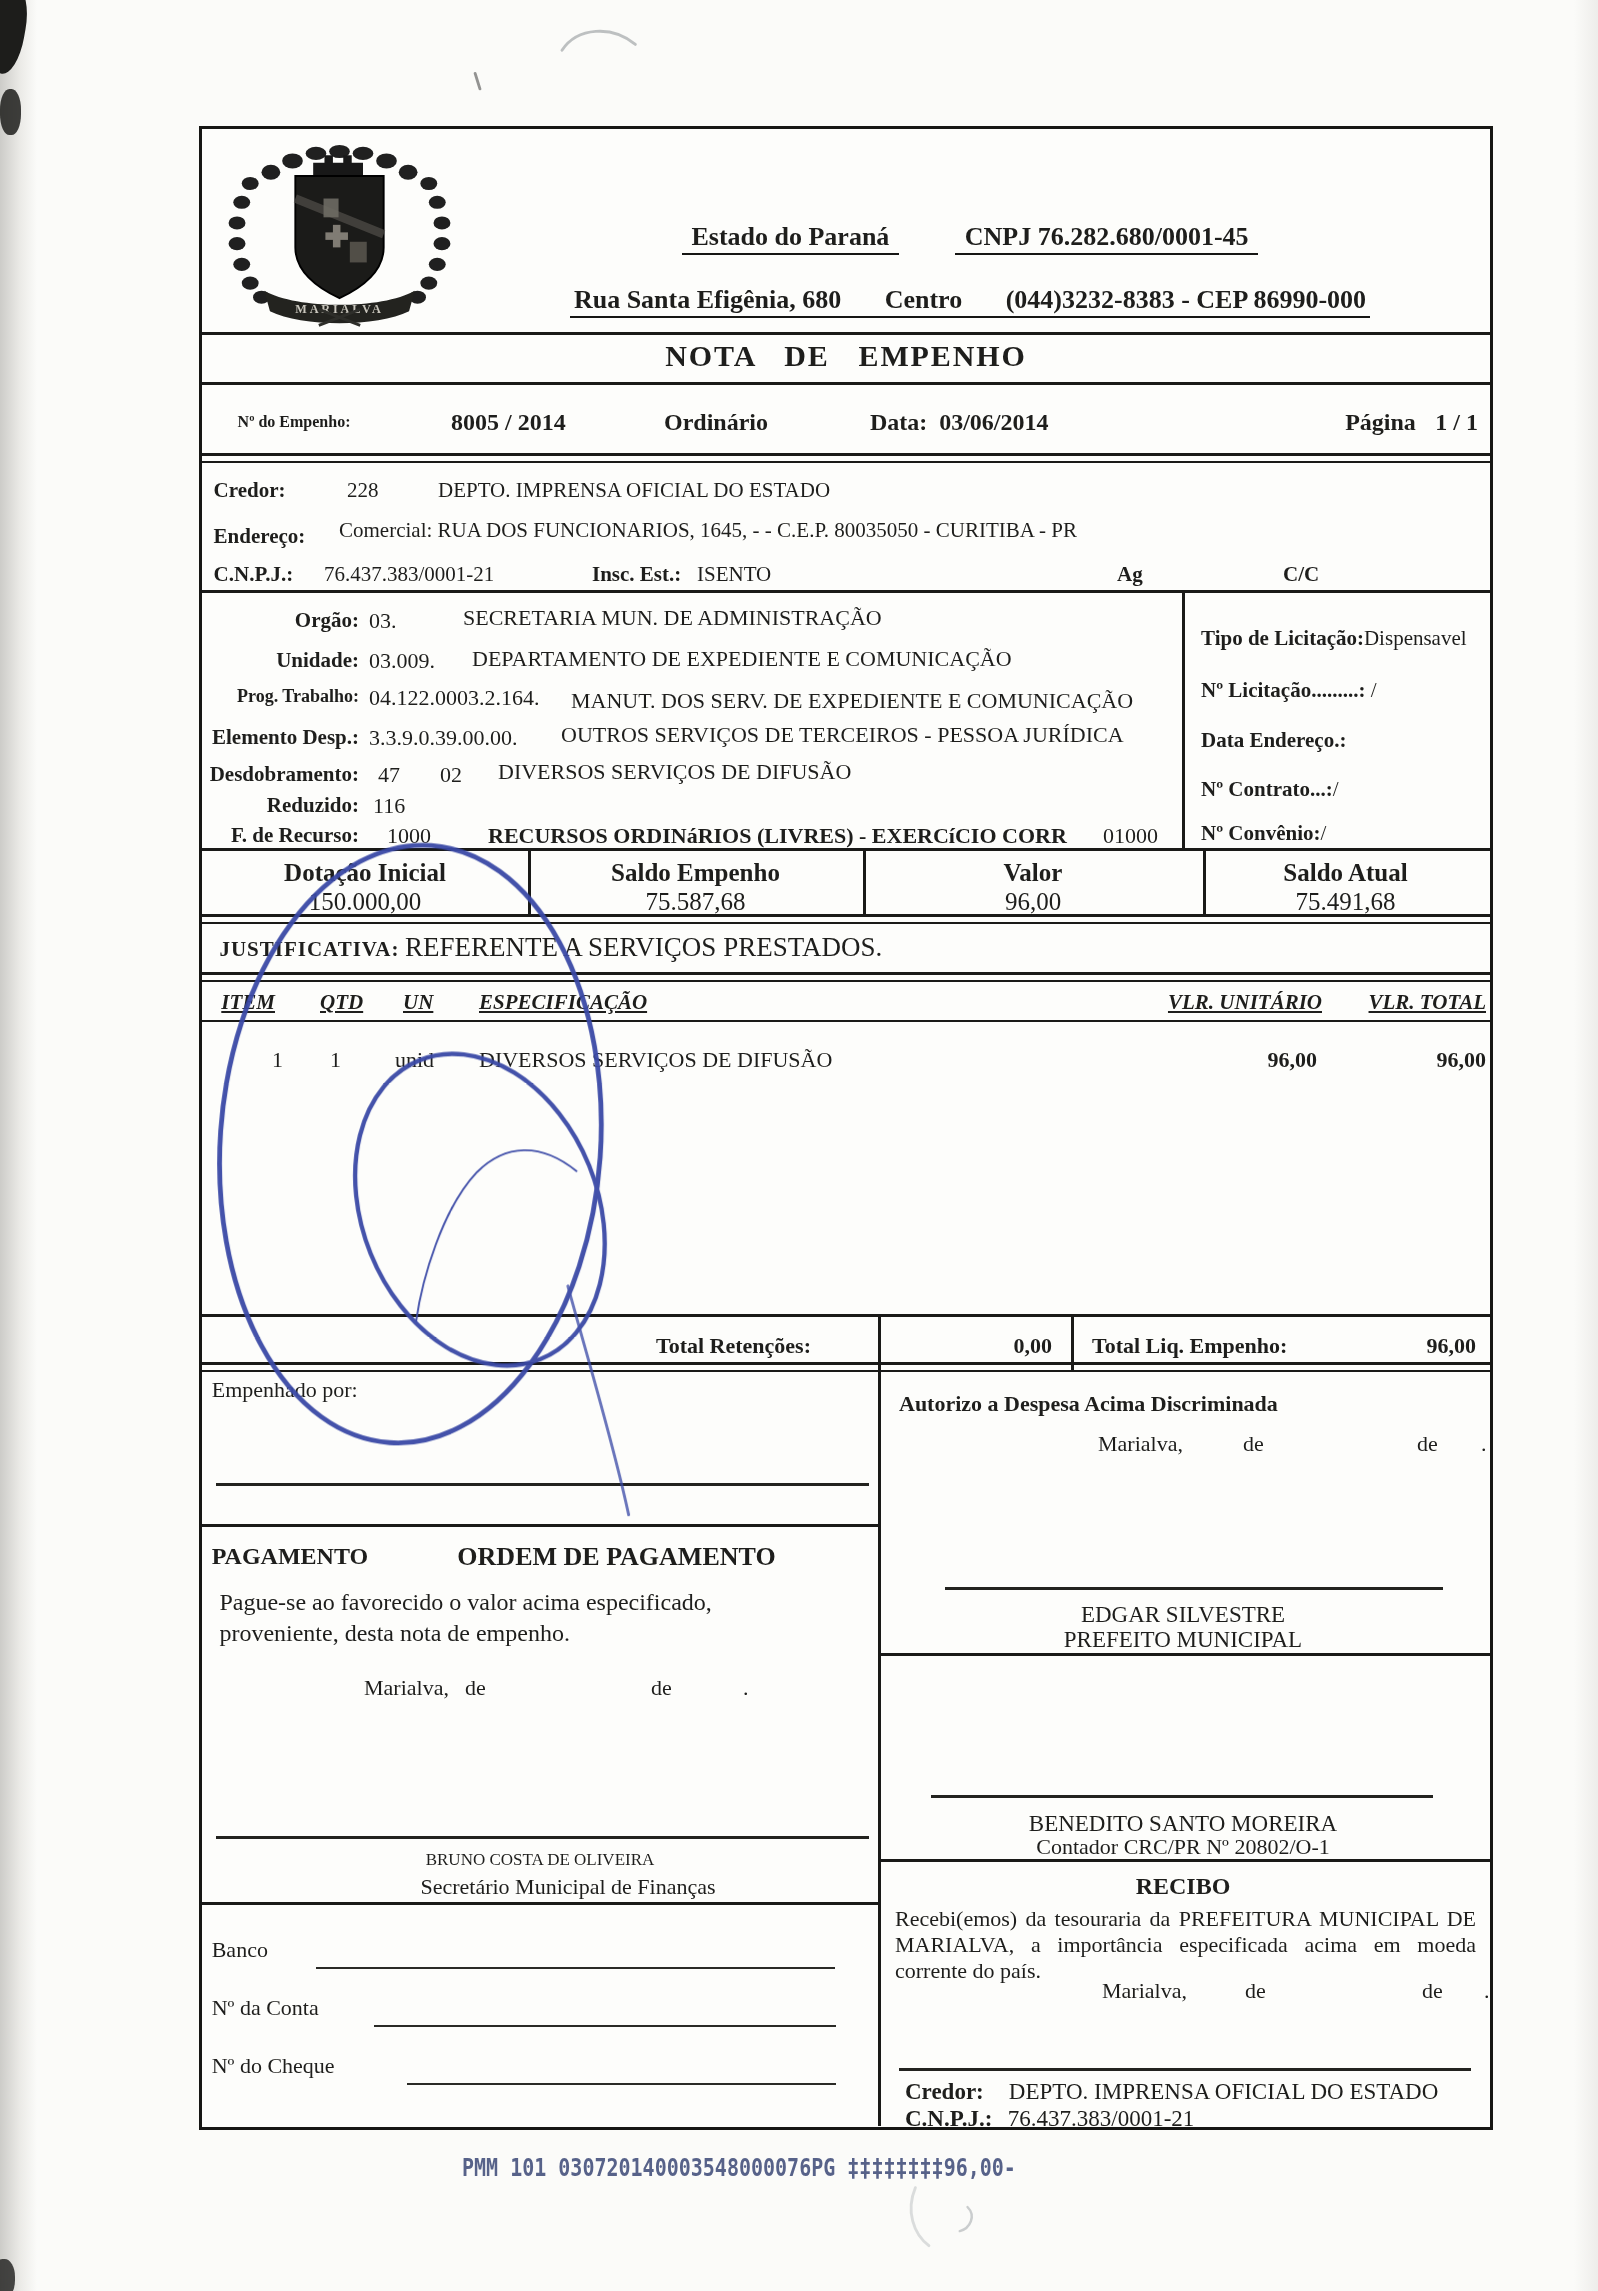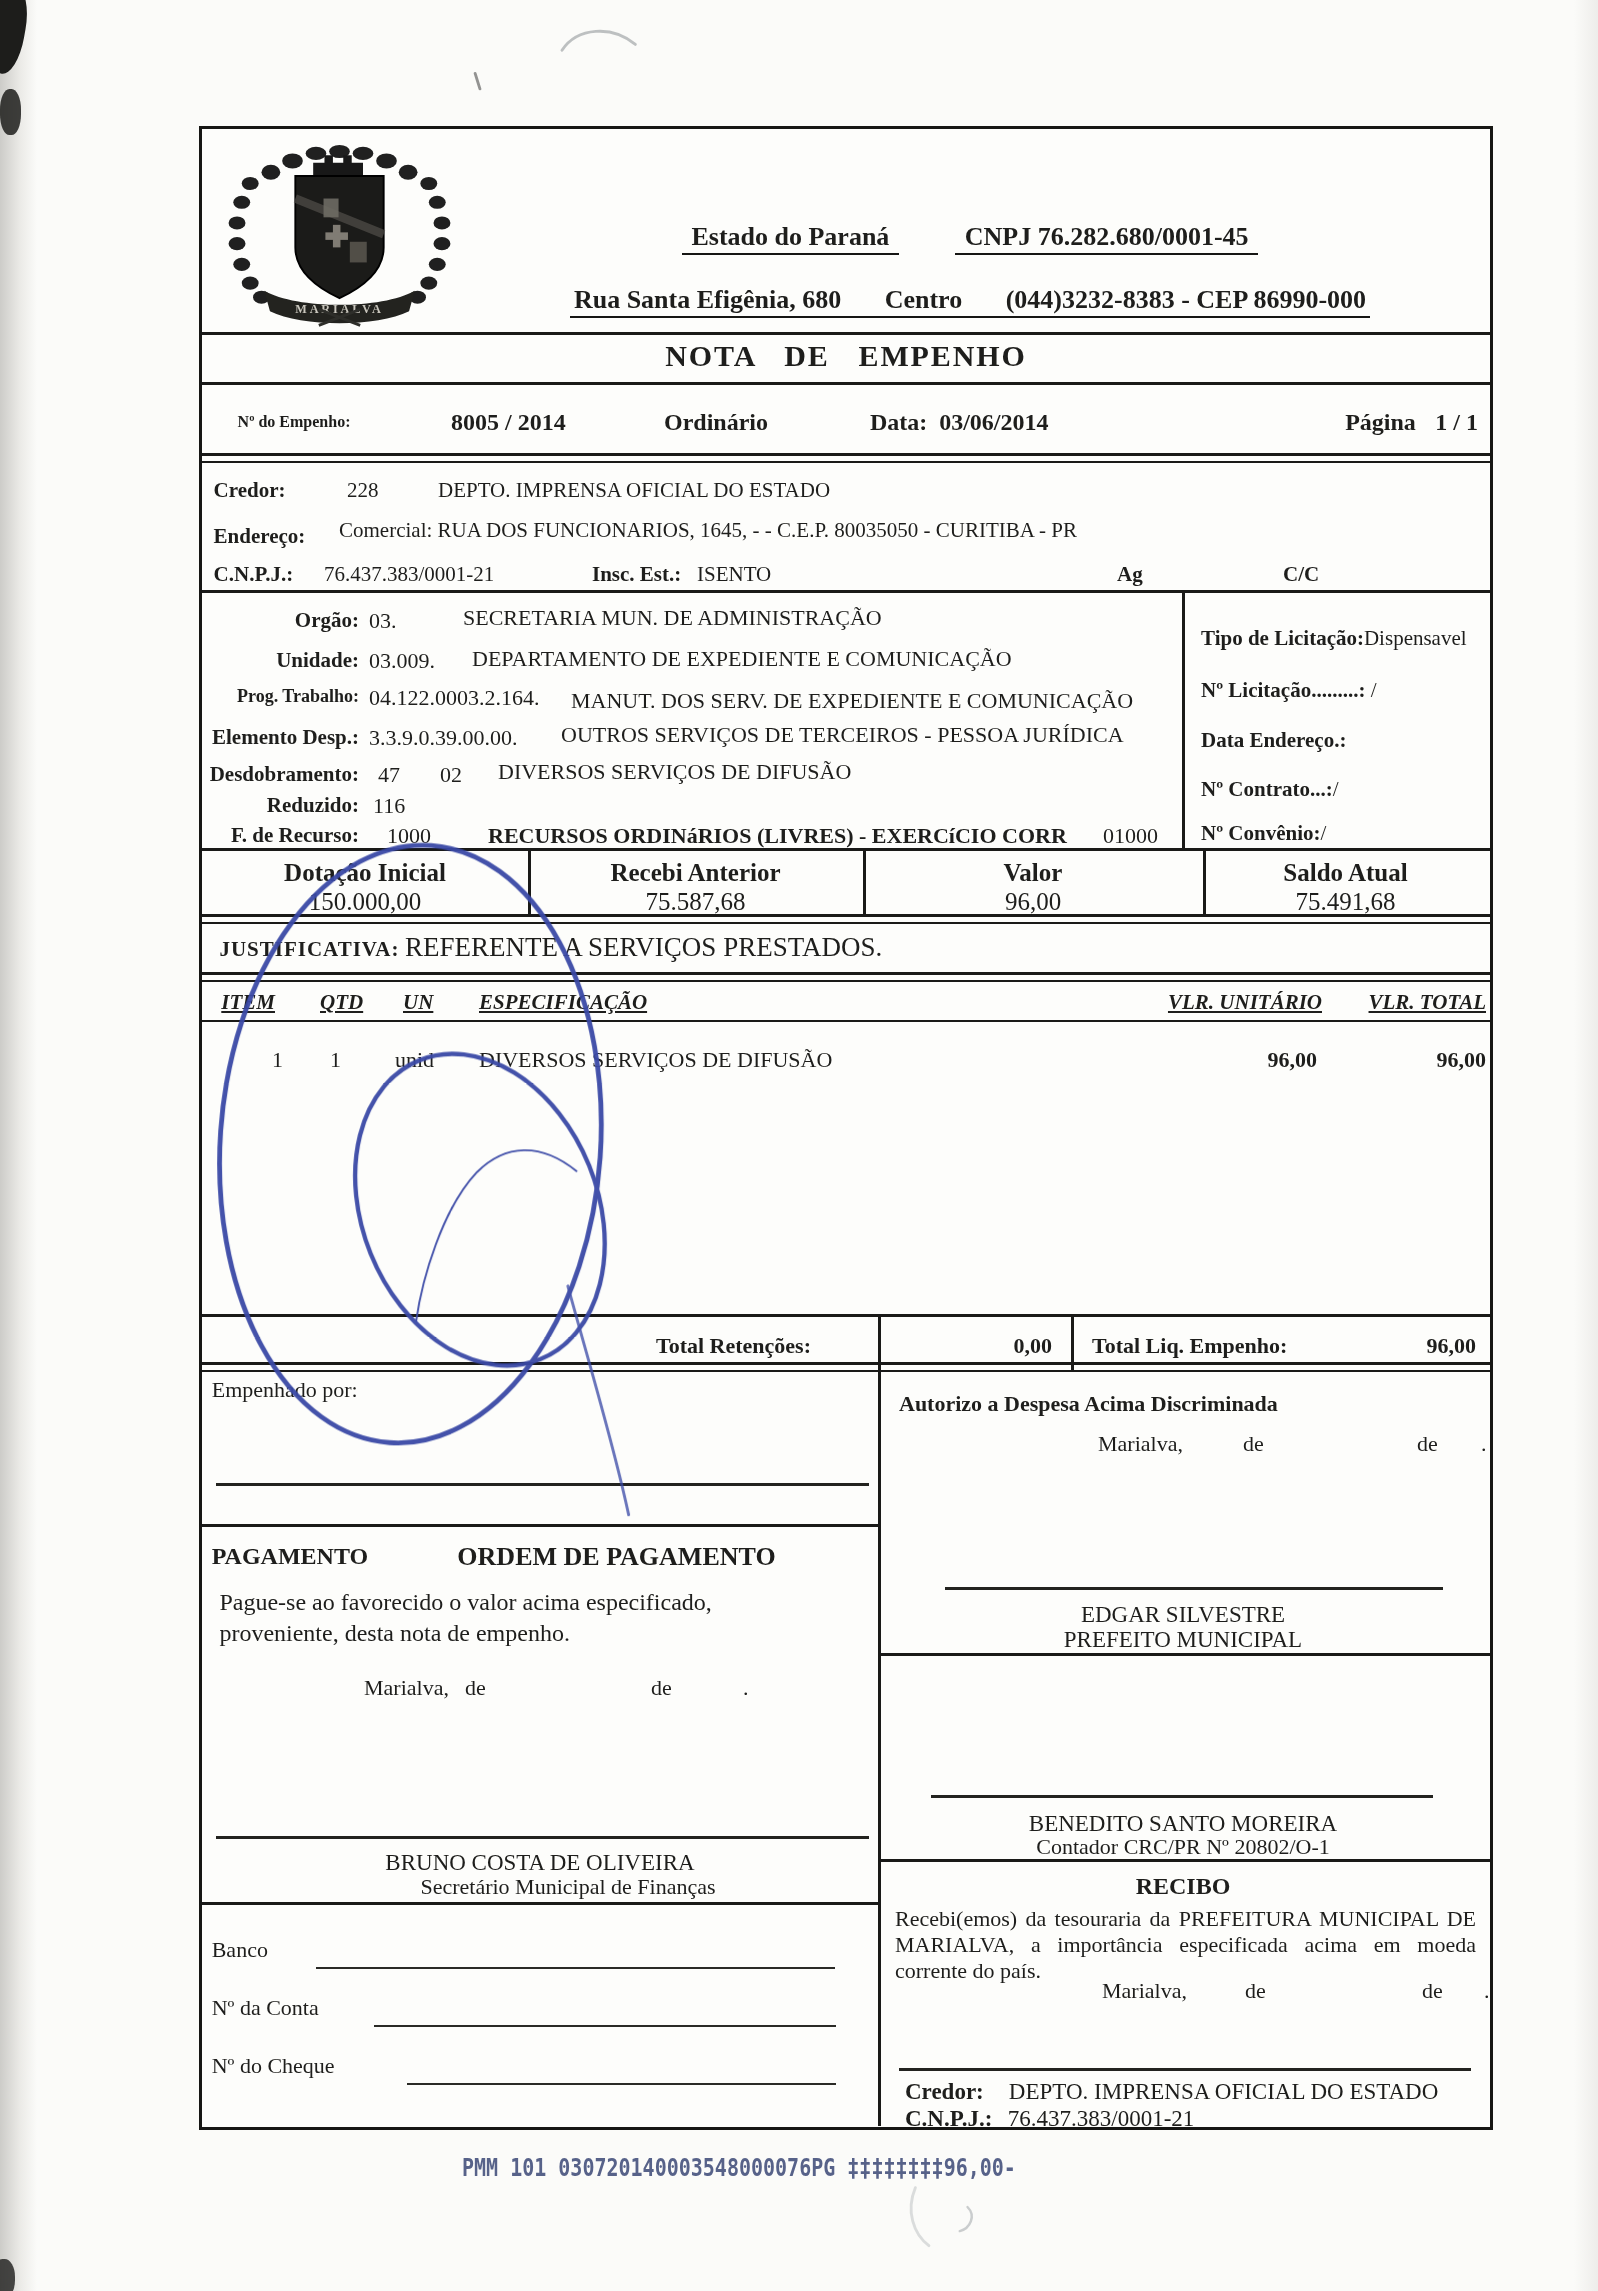--- a/index.html
+++ b/index.html
@@ -165,21 +165,21 @@
     <div class="t" style="left:999px;top:693px;font-size:21px;">
       <span class="b">Nº Convênio:</span><span>/</span>
     </div>
 
     <div class="rule" style="left:0;right:0;top:719px;"></div>
 
     <div class="vrule" style="left:326px;top:719px;height:68px;"></div>
     <div class="vrule" style="left:661px;top:719px;height:68px;"></div>
     <div class="vrule" style="left:1001px;top:719px;height:68px;"></div>
     <div class="t c b" style="left:0px;width:326px;top:730px;font-size:25px;">Dotação Inicial</div>
-    <div class="t c b" style="left:326px;width:335px;top:730px;font-size:25px;">Recebi Anterior</div>
+    <div class="t c b" style="left:326px;width:335px;top:730px;font-size:25px;">Saldo Empenho</div>
     <div class="t c b" style="left:661px;width:340px;top:730px;font-size:25px;">Valor</div>
     <div class="t c b" style="left:1001px;width:285px;top:730px;font-size:25px;">Saldo Atual</div>
     <div class="t c" style="left:0px;width:326px;top:759px;font-size:25px;">150.000,00</div>
     <div class="t c" style="left:326px;width:335px;top:759px;font-size:25px;">75.587,68</div>
     <div class="t c" style="left:661px;width:340px;top:759px;font-size:25px;">96,00</div>
     <div class="t c" style="left:1001px;width:285px;top:759px;font-size:25px;">75.491,68</div>
     <div class="rule" style="left:0;right:0;top:785px;"></div>
     <div class="rule thin" style="left:0;right:0;top:793px;"></div>
 
     <div class="t b" style="left:17.4px;top:809px;font-size:21px;letter-spacing:1px;">JUSTIFICATIVA:</div>
@@ -223,21 +223,21 @@
     <div class="t b" style="left:9.7px;top:1414px;font-size:24px;">PAGAMENTO</div>
     <div class="t b c" style="left:154px;width:521px;top:1413px;font-size:26px;">ORDEM DE PAGAMENTO</div>
     <div style="position:absolute;left:17.4px;top:1458px;width:608px;font-size:24px;line-height:1.3;">Pague-se ao favorecido o valor acima especificado, proveniente, desta nota de empenho.</div>
     <div class="t" style="left:0;width:676px;top:1547px;font-size:22px;">
       <span style="position:absolute;left:162px;">Marialva,</span>
       <span style="position:absolute;left:263px;">de</span>
       <span style="position:absolute;left:449px;">de</span>
       <span style="position:absolute;left:541px;">.</span>
     </div>
     <div class="sig" style="left:13.5px;width:653px;top:1707px;"></div>
-    <div class="t c" style="left:0;width:676px;top:1721px;font-size:23px;">BRUNO COSTA DE OLIVEIRA</div>
+    <div class="t c" style="left:0;width:676px;top:1721px;font-size:17px;">BRUNO COSTA DE OLIVEIRA</div>
     <div class="t c" style="left:0;width:732px;top:1746px;font-size:22px;">Secretário Municipal de Finanças</div>
     <div class="rule" style="left:0;width:676px;top:1773px;"></div>
 
     <div class="t" style="left:9.7px;top:1809px;font-size:22px;">Banco</div>
     <div class="wline" style="left:114px;width:519px;top:1838px;"></div>
     <div class="t" style="left:9.7px;top:1867px;font-size:22px;">Nº da Conta</div>
     <div class="wline" style="left:172px;width:462px;top:1896px;"></div>
     <div class="t" style="left:9.7px;top:1925px;font-size:22px;">Nº do Cheque</div>
     <div class="wline" style="left:205px;width:429px;top:1954px;"></div>
 

